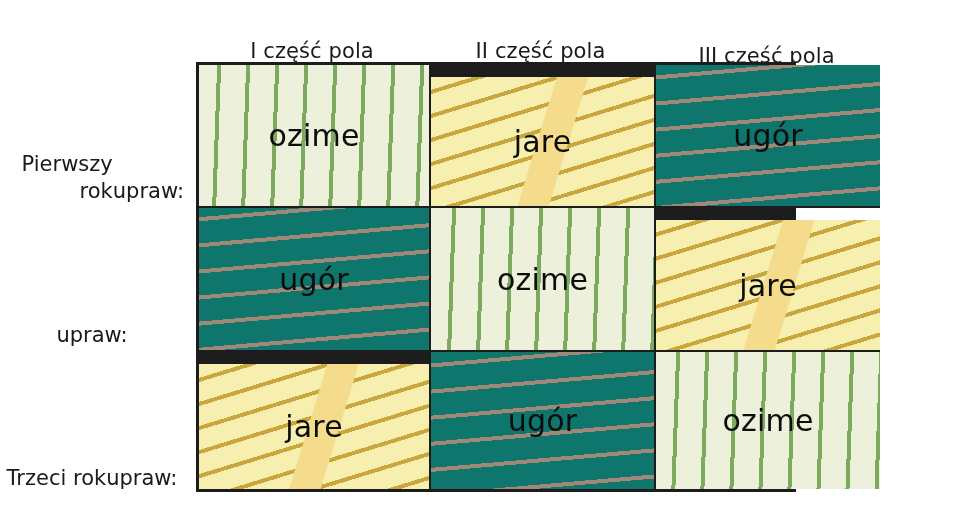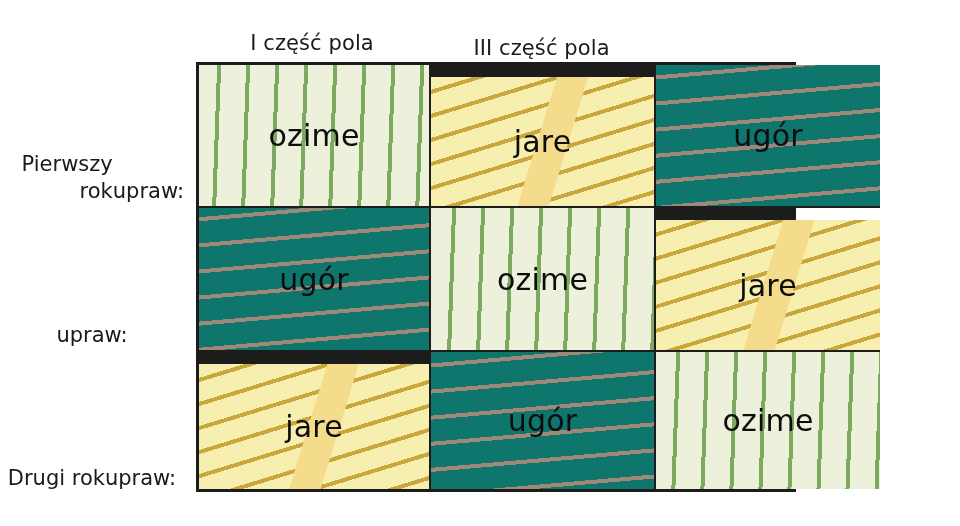--- a/index.html
+++ b/index.html
@@ -20,21 +20,21 @@
     left: 0;
     top: 0;
     width: 960px;
     height: 526px;
   }
 
   
   .col-headers {
     position: absolute;
     left: 196px;
-    top: 24px;
+    top: 32px;
     width: 684px;
     height: 38px;
     display: flex;
   }
   .col-header {
     display: flex;
     align-items: center;
     justify-content: center;
     font-size: 21px;
     color: #1a1a1a;
@@ -163,33 +163,34 @@
     );
   }
 </style>
 </head>
 <body>
 
 <div id="diagram">
 
   <div class="col-headers">
     <div class="col-header c1">I część pola</div>
+    <div class="col-header c2">II część pola</div>
     <div class="col-header c3">III część pola</div>
   </div>
 
   <div class="row-labels">
     <div class="row-label r1">
       <span>Pierwszy rok</span>
       <span>upraw:</span>
     </div>
     <div class="row-label r2">
       <span>upraw:</span>
     </div>
     <div class="row-label r3">
-      <span>Drugi rok</span>
+      <span>Trzeci rok</span>
       <span>upraw:</span>
     </div>
   </div>
 
   <div class="grid">
 
     <div class="cell ozime">
       <div class="pattern"></div>
       <span class="label">ozime</span>
     </div>

